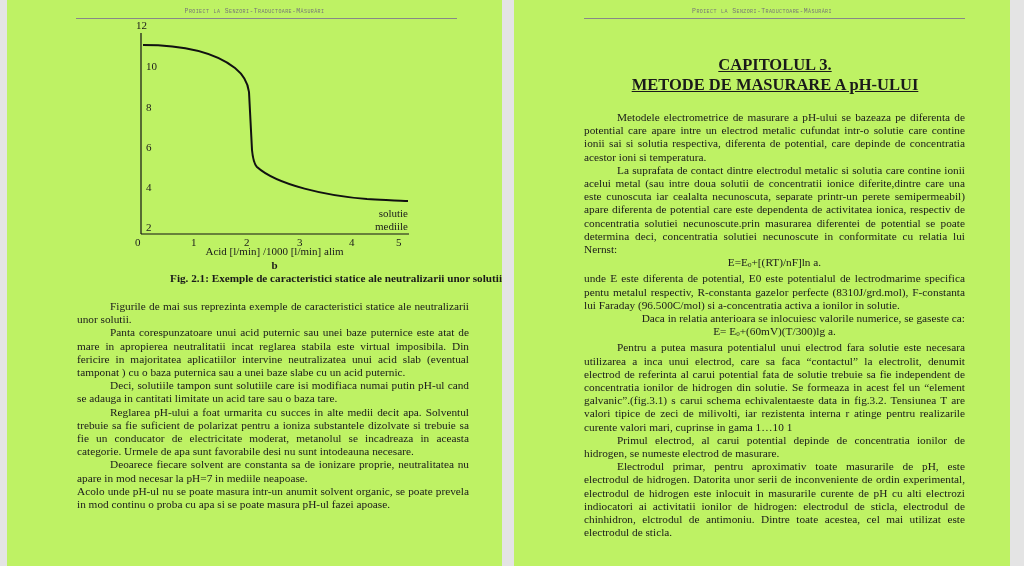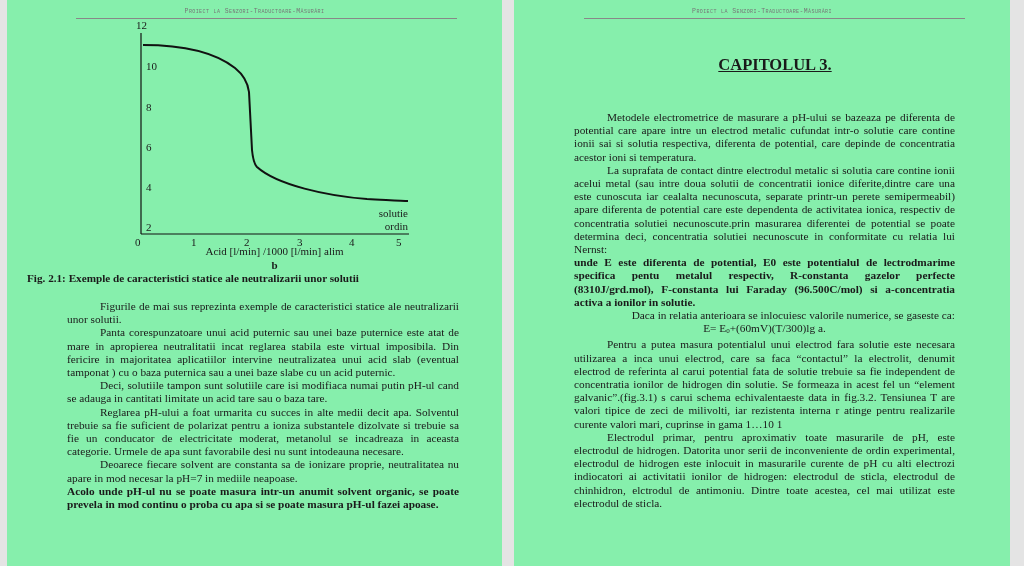--- a/index.html
+++ b/index.html
@@ -1,50 +1,50 @@
 <!DOCTYPE html>
 <html><head>
 <meta charset="utf-8">
 <style>
   * { margin: 0; padding: 0; box-sizing: border-box; }
   html, body { width: 1024px; height: 566px; overflow: hidden; background: #e4e4e4; }
   body { position: relative; font-family: "Liberation Serif", serif; color: #1a1a1a; }
 
   .page {
-    position: absolute; top: 0; height: 566px; background: #86efac;
+    position: absolute; top: 0; height: 566px; background: #bef264;
     overflow: hidden;
   }
   #page-left { left: 7px; width: 495px; }
   #page-right { left: 514px; width: 496px; }
 
   .running-header {
     position: absolute; top: 8px; left: 0; right: 0; text-align: center;
     font-family: "Liberation Mono", monospace; font-size: 6.5px; letter-spacing: 0.4px;
     color: #777; font-variant: small-caps;
   }
   .header-rule { position: absolute; top: 18px; height: 1px; background: #888; }
   #page-left .header-rule { left: 69px; width: 381px; }
   #page-right .header-rule { left: 70px; width: 381px; }
 
   
   #chart { position: absolute; left: 0; top: 0; width: 495px; height: 300px; }
   .chart-svg { position: absolute; left: 0; top: 0; }
   .tick-label { position: absolute; font-size: 11px; line-height: 11px; }
   .xlabel { position: absolute; top: 245px; left: 0; width: 495px; text-align: center; font-size: 11px; padding-left: 40px; }
   .sublabel { position: absolute; top: 259px; left: 0; width: 495px; text-align: center; font-size: 11px; font-weight: bold; padding-left: 40px; }
-  .caption { position: absolute; top: 272px; left: 0; width: 495px; text-align: left; font-size: 11.2px; font-weight: bold; padding-left: 20px; }
+  .caption { position: absolute; top: 272px; left: 0; width: 495px; text-align: right; font-size: 11.2px; font-weight: bold; padding-left: 20px; }
   .annot { position: absolute; font-size: 11px; line-height: 13px; text-align: right; }
 
   .text-block {
     position: absolute; font-size: 11.3px; line-height: 13.2px; text-align: justify;
   }
-  #left-text { left: 60px; top: 300px; width: 392px; }
-  #right-text { left: 60px; top: 111px; width: 381px; }
+  #left-text { left: 70px; top: 300px; width: 392px; }
+  #right-text { left: 70px; top: 111px; width: 381px; }
   .para { text-indent: 33px; }
-  .para.noindent { text-indent: 0; font-weight: bold; }
+  .para.noindent { text-indent: 0; }
   .formula { text-align: center; text-indent: 0; }
 
   .chapter-title {
     position: absolute; top: 55px; left: 0; width: 496px; text-align: center;
     font-weight: bold; font-size: 16.5px; line-height: 20px; text-decoration: underline;
     padding-left: 26px;
   }
   sub { font-size: 7px; vertical-align: -1px; }
 </style>
 </head>
@@ -72,21 +72,21 @@
 
     <div class="tick-label" style="left:128px; top:237px;">0</div>
     <div class="tick-label" style="left:184px; top:237px;">1</div>
     <div class="tick-label" style="left:237px; top:237px;">2</div>
     <div class="tick-label" style="left:290px; top:237px;">3</div>
     <div class="tick-label" style="left:342px; top:237px;">4</div>
     <div class="tick-label" style="left:389px; top:237px;">5</div>
 
     <div class="annot" style="left:355px; top:207px; width:46px;">
       <div>solutie</div>
-      <div>ordin</div>
+      <div>mediile</div>
     </div>
 
     <div class="xlabel">Acid [l/min] /1000 [l/min] alim</div>
     <div class="sublabel">b</div>
     <div class="caption">Fig. 2.1:  Exemple de caracteristici statice ale neutralizarii unor solutii</div>
   </div>
 
   <div class="text-block" id="left-text">
     <p class="para">Figurile de mai sus reprezinta exemple de caracteristici statice ale neutralizarii unor solutii.</p>
     <p class="para">Panta corespunzatoare unui acid puternic sau unei baze puternice este atat de mare in apropierea neutralitatii incat reglarea stabila este virtual imposibila. Din fericire in majoritatea aplicatiilor intervine neutralizatea unui acid slab (eventual tamponat ) cu o baza puternica sau a unei baze slabe cu un acid puternic.</p>
@@ -96,24 +96,27 @@
     <p class="para noindent">Acolo unde pH-ul nu se poate masura intr-un anumit solvent organic, se poate prevela in mod continu o proba cu apa si se poate masura pH-ul fazei apoase.</p>
   </div>
 </div>
 
 <div class="page" id="page-right">
   <div class="running-header">Proiect la Senzori-Traductoare-Măsurări</div>
   <div class="header-rule"></div>
 
   <div class="chapter-title">
     <div>CAPITOLUL 3.</div>
+    <div>METODE DE MASURARE A pH-ULUI</div>
   </div>
 
   <div class="text-block" id="right-text">
     <p class="para">Metodele electrometrice de masurare a pH-ului se bazeaza pe diferenta de potential care apare intre un electrod metalic cufundat intr-o solutie care contine ionii sai si solutia respectiva, diferenta de potential, care depinde de concentratia acestor ioni si temperatura.</p>
     <p class="para">La suprafata de contact dintre electrodul metalic si solutia care contine ionii acelui metal (sau intre doua solutii de concentratii ionice diferite,dintre care una este cunoscuta iar cealalta necunoscuta, separate printr-un perete semipermeabil) apare diferenta de potential care este dependenta de activitatea ionica, respectiv de concentratia solutiei necunoscute.prin masurarea diferentei de potential se poate determina deci, concentratia solutiei necunoscute in conformitate cu relatia lui Nernst:</p>
+    <p class="formula"><span>E=E</span><sub>0</sub><span>+[(RT)/nF]ln a.</span></p>
     <p class="para noindent">unde E este diferenta de potential, E0 este potentialul de lectrodmarime specifica pentu metalul respectiv, R-constanta gazelor perfecte (8310J/grd.mol), F-constanta lui Faraday (96.500C/mol) si a-concentratia activa a ionilor in solutie.</p>
     <p class="para" style="text-align:right;">Daca in relatia anterioara se inlocuiesc valorile numerice, se gaseste ca:</p>
     <p class="formula"><span>E= E</span><sub>0</sub><span>+(60mV)(T/300)lg a.</span></p>
     <p class="para">Pentru a putea masura potentialul unui electrod fara solutie este necesara utilizarea a inca unui electrod, care sa faca “contactul” la electrolit, denumit electrod de referinta al carui potential fata de solutie trebuie sa fie independent de concentratia ionilor de hidrogen din solutie. Se formeaza in acest fel un “element galvanic”.(fig.3.1) s carui schema echivalentaeste data in fig.3.2. Tensiunea T are valori tipice de zeci de milivolti, iar rezistenta interna r atinge pentru realizarile curente valori mari, cuprinse in gama 1…10 1</p>
+    <p class="para">Primul electrod, al carui potential depinde de concentratia ionilor de hidrogen, se numeste electrod de masurare.</p>
     <p class="para">Electrodul primar, pentru aproximativ toate masurarile de pH, este electrodul de hidrogen. Datorita unor serii de inconveniente de ordin experimental, electrodul de hidrogen  este inlocuit in masurarile curente de pH cu alti electrozi indiocatori ai activitatii ionilor de hidrogen: electrodul de sticla, electrodul de chinhidron, elctrodul de antimoniu. Dintre toate acestea, cel mai utilizat este electrodul de sticla.</p>
   </div>
 </div>
 
 </body></html>

